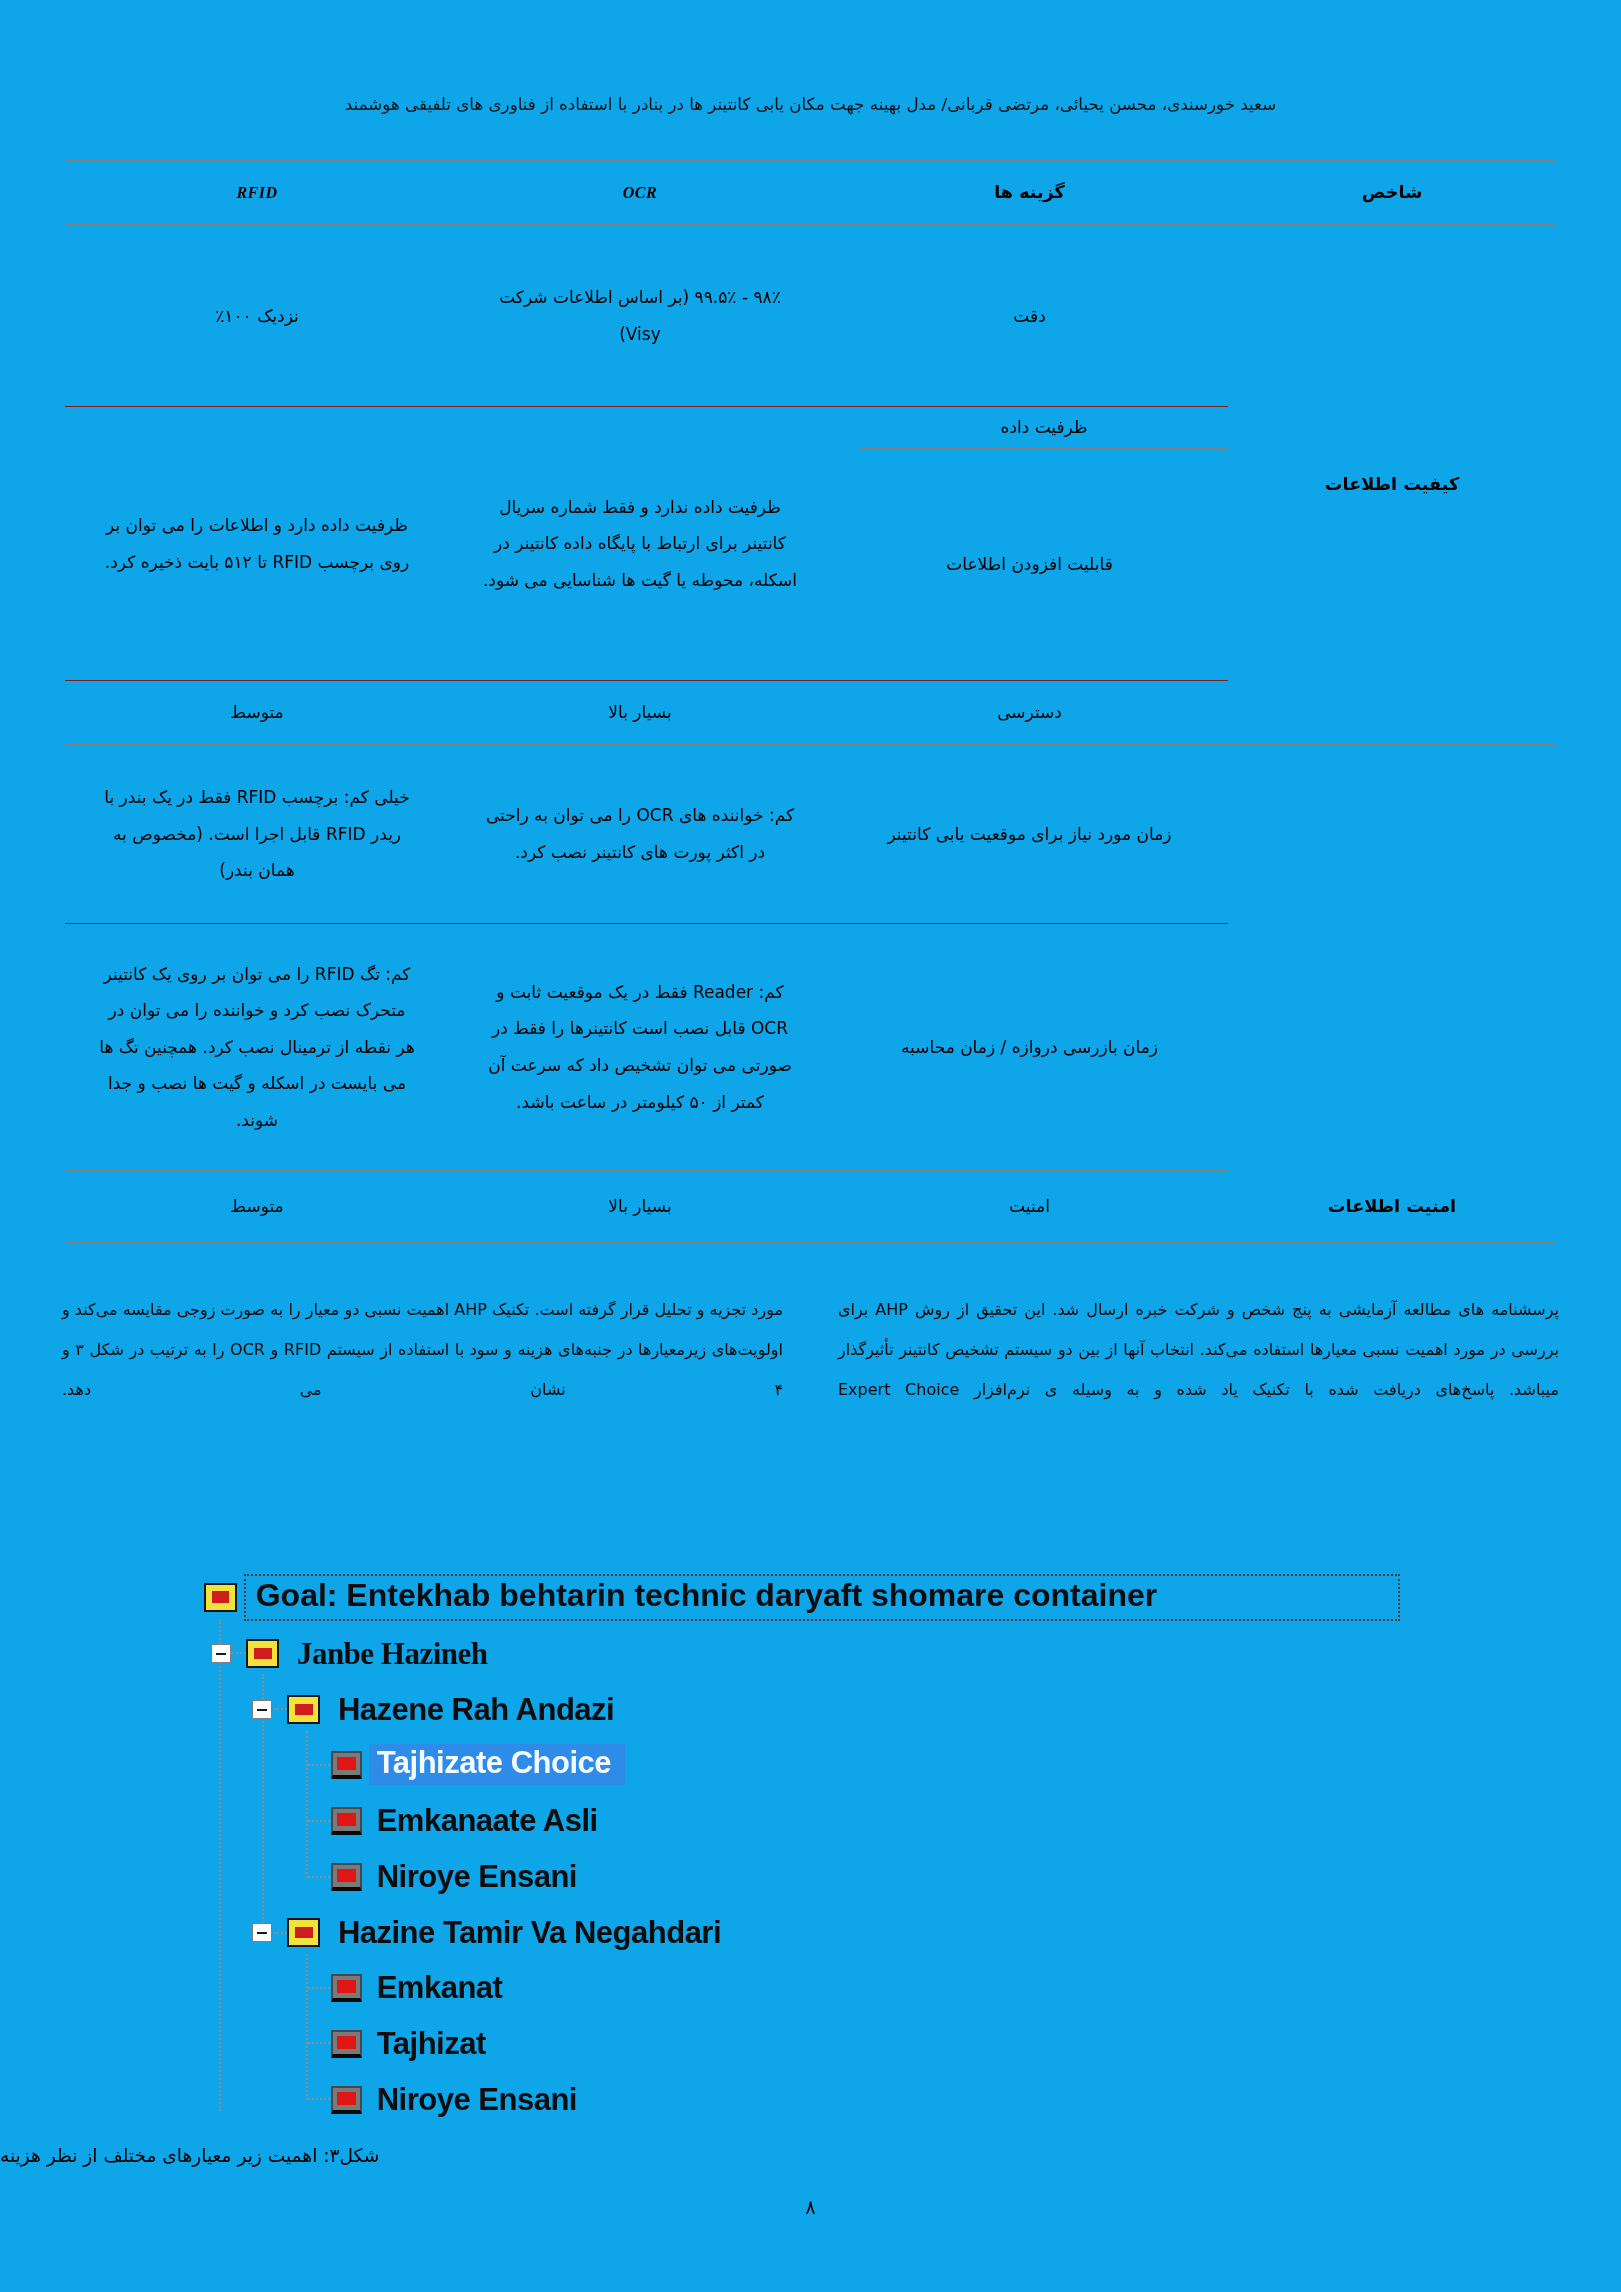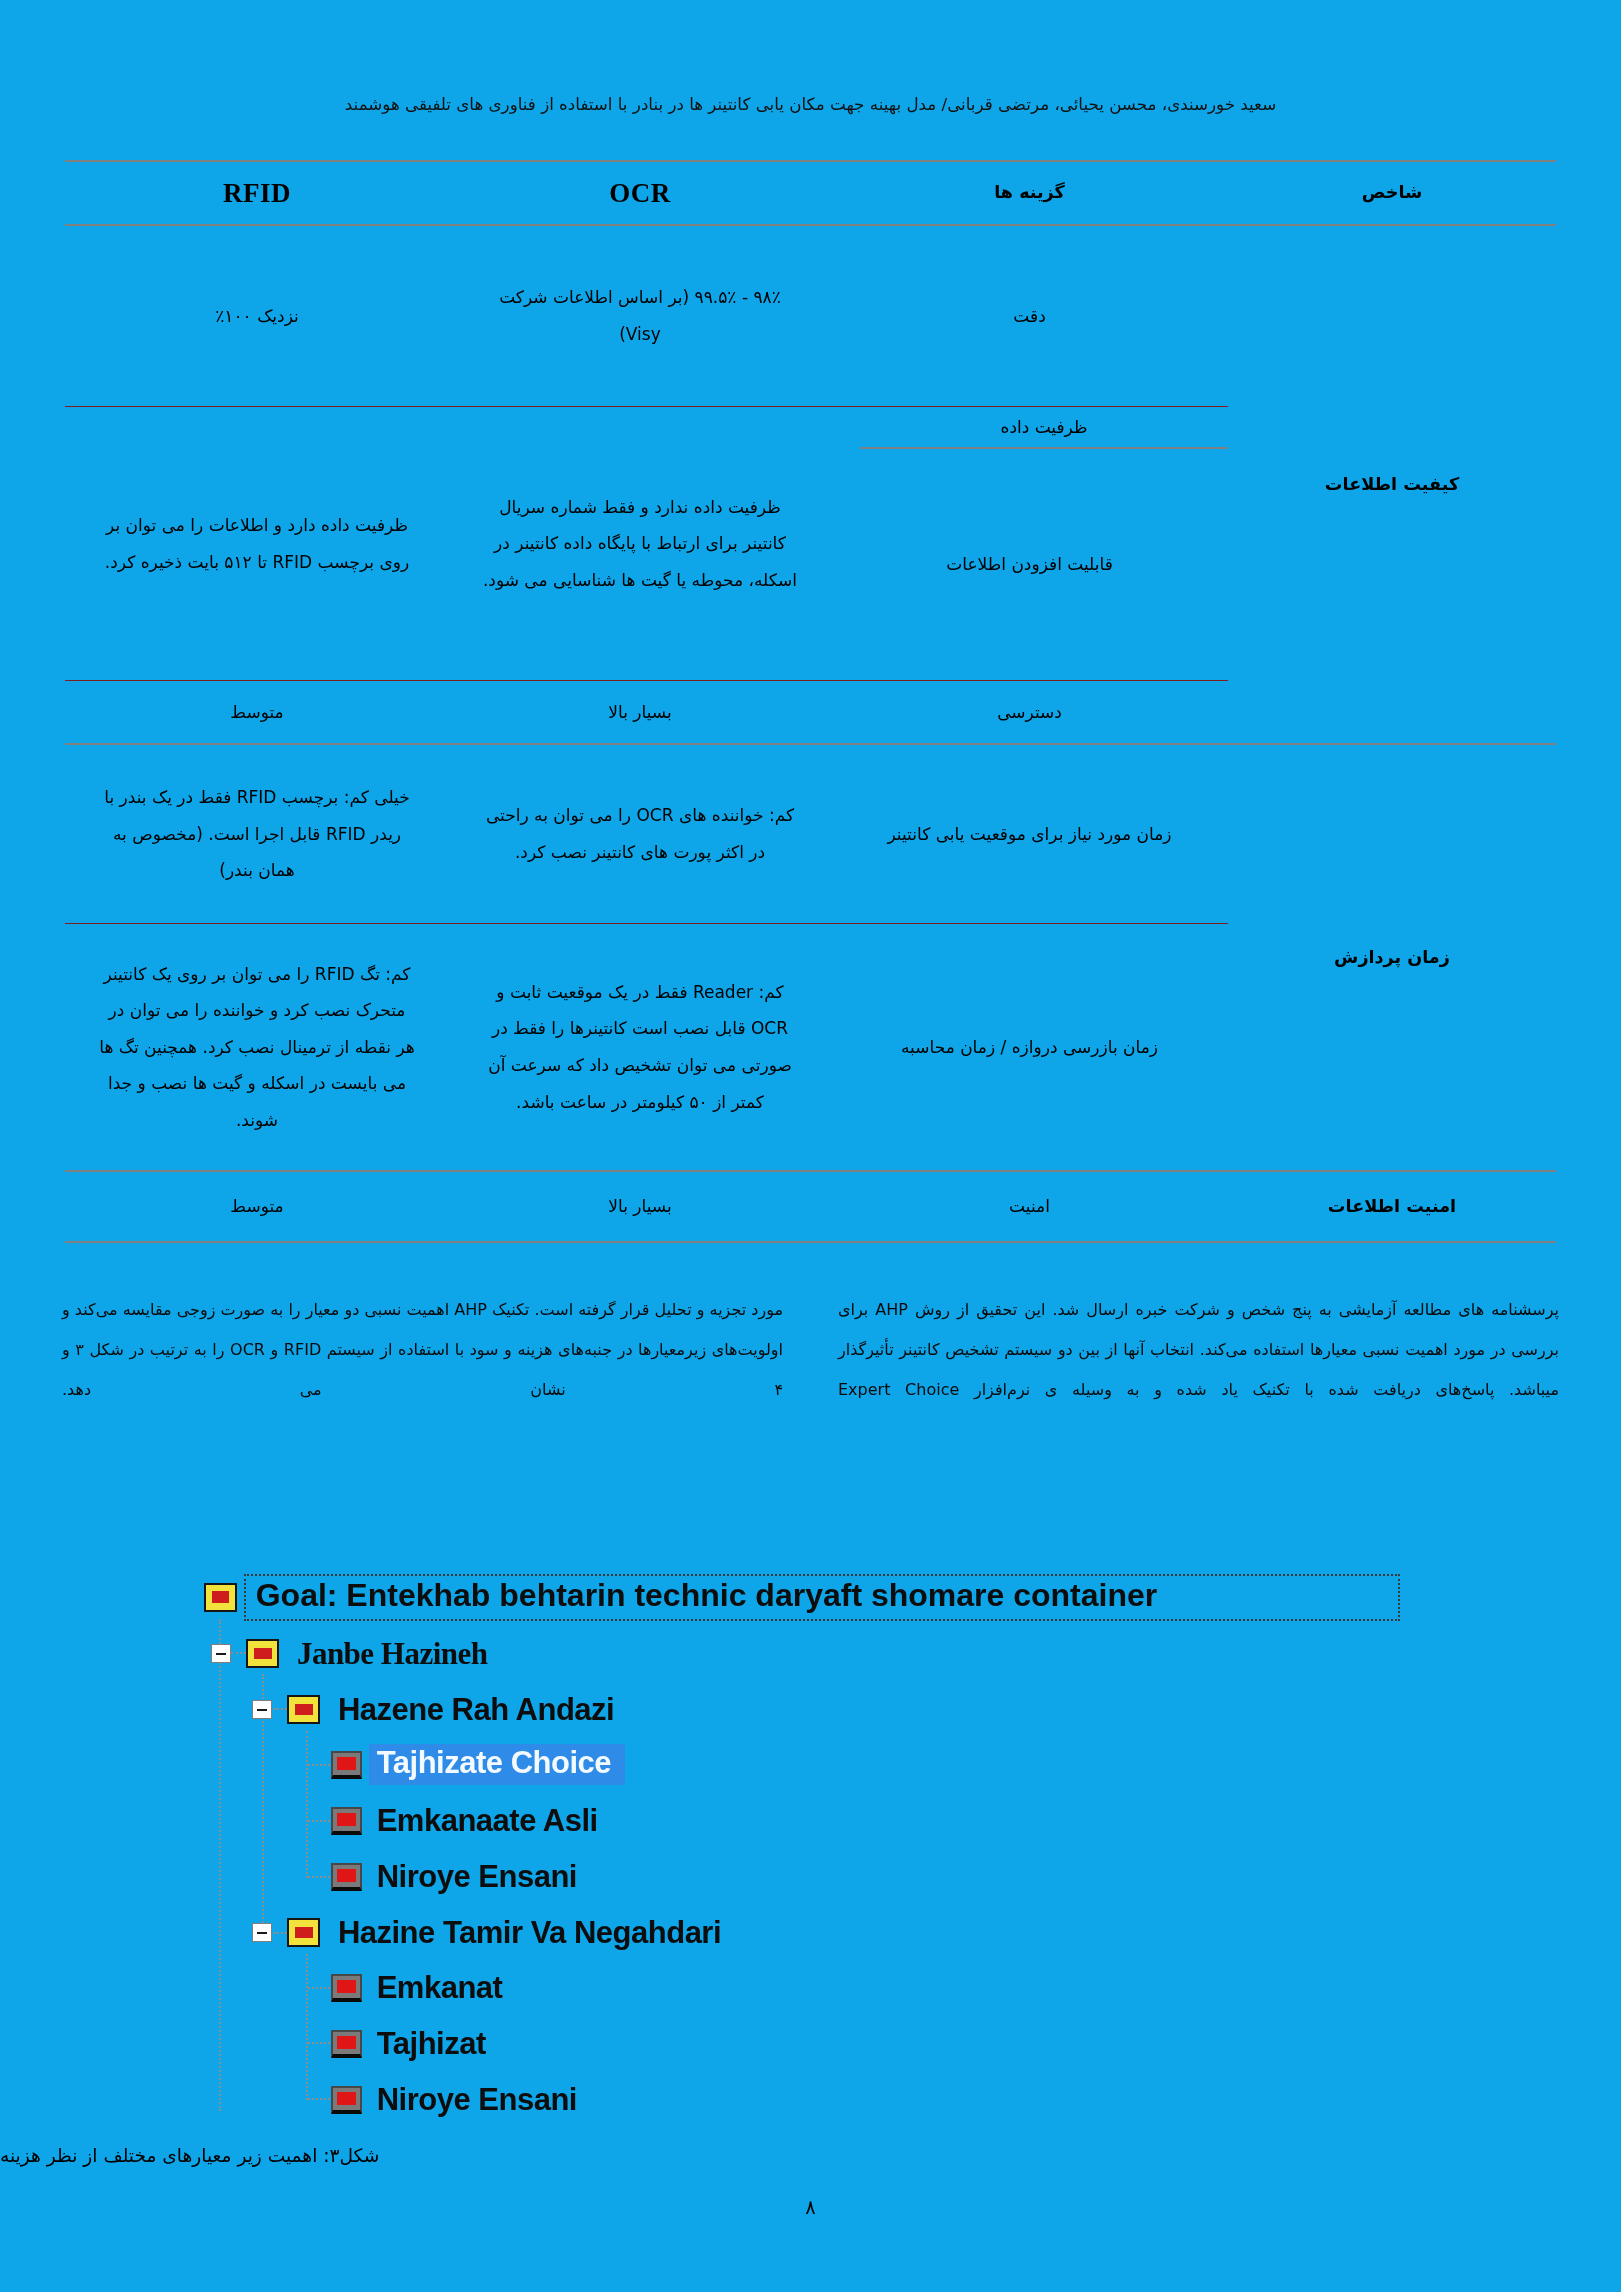--- a/index.html
+++ b/index.html
@@ -29,21 +29,21 @@
     grid-template-rows: 66px 181px 42px 232px 64px 179px 248px 71px;
     direction: ltr;
   }
   .cell {
     display: flex; align-items: center; justify-content: center;
     text-align: center; direction: rtl;
     font-size: 17px; line-height: 2.15;
     padding: 3.9px 33px;
   }
   .cell.head { font-weight: bold; font-size: 17.6px; }
-  .cell.head.latin { font-family: "Liberation Serif", serif; font-size: 27px; letter-spacing: 0.5px; }
+  .cell.head.latin { font-family: "Liberation Serif", serif; font-size: 16px; letter-spacing: 0.5px; font-style: italic; }
   .cell.idx { font-weight: bold; font-size: 17.6px; }
   .bt3 { border-top: 2.9px solid #808080; }
   .bb3 { border-bottom: 2.9px solid #808080; }
   .bb2 { border-bottom: 1px solid #7f1d1d; }
   .c1 { grid-column: 1; } .c2 { grid-column: 2; } .c3 { grid-column: 3; } .c4 { grid-column: 4; }
 
   
   .paras {
     position: absolute; left: 61px; top: 1290px; width: 1498px;
     display: flex; direction: rtl; gap: 55px;
@@ -134,21 +134,20 @@
     <div class="cell idx bb3 c4" style="grid-row:2 / 6">کیفیت اطلاعات</div>
 
     <div class="cell bb2 c1" style="grid-row:6">خیلی کم: برچسب RFID فقط در یک بندر با ریدر RFID قابل اجرا است. (مخصوص به همان بندر)</div>
     <div class="cell bb2 c2" style="grid-row:6">کم: خواننده های OCR را می توان به راحتی در اکثر پورت های کانتینر نصب کرد.</div>
     <div class="cell bb2 c3" style="grid-row:6">زمان مورد نیاز برای موقعیت یابی کانتینر</div>
 
     <div class="cell bb3 c1" style="grid-row:7">کم: تگ RFID را می توان بر روی یک کانتینر متحرک نصب کرد و خواننده را می توان در هر نقطه از ترمینال نصب کرد. همچنین تگ ها می بایست در اسکله و گیت ها نصب و جدا شوند.</div>
     <div class="cell bb3 c2" style="grid-row:7">کم: Reader فقط در یک موقعیت ثابت و OCR قابل نصب است کانتینرها را فقط در صورتی می توان تشخیص داد که سرعت آن کمتر از ۵۰ کیلومتر در ساعت باشد.</div>
     <div class="cell bb3 c3" style="grid-row:7">زمان بازرسی دروازه / زمان محاسبه</div>
 
-    <div class="cell idx bb3 c4" style="grid-row:6 / 8">زمان پردازش</div>
 
     <div class="cell bb3 c1" style="grid-row:8">متوسط</div>
     <div class="cell bb3 c2" style="grid-row:8">بسیار بالا</div>
     <div class="cell bb3 c3" style="grid-row:8">امنیت</div>
     <div class="cell idx bb3 c4" style="grid-row:8">امنیت اطلاعات</div>
   </div>
 
   <div class="paras">
     <p class="par-right">پرسشنامه های مطالعه آزمایشی به پنج شخص و شرکت خبره ارسال شد. این تحقیق از روش AHP برای بررسی در مورد اهمیت نسبی معیارها استفاده می‌کند. انتخاب آنها از بین دو سیستم تشخیص کانتینر تأثیرگذار میباشد. پاسخ‌های دریافت شده با تکنیک یاد شده و به وسیله ی نرم‌افزار Expert Choice</p>
     <p class="par-left">مورد تجزیه و تحلیل قرار گرفته است. تکنیک AHP اهمیت نسبی دو معیار را به صورت زوجی مقایسه می‌کند و اولویت‌های زیرمعیارها در جنبه‌های هزینه و سود با استفاده از سیستم RFID و OCR را به ترتیب در شکل ۳ و ۴ نشان می دهد.</p>

